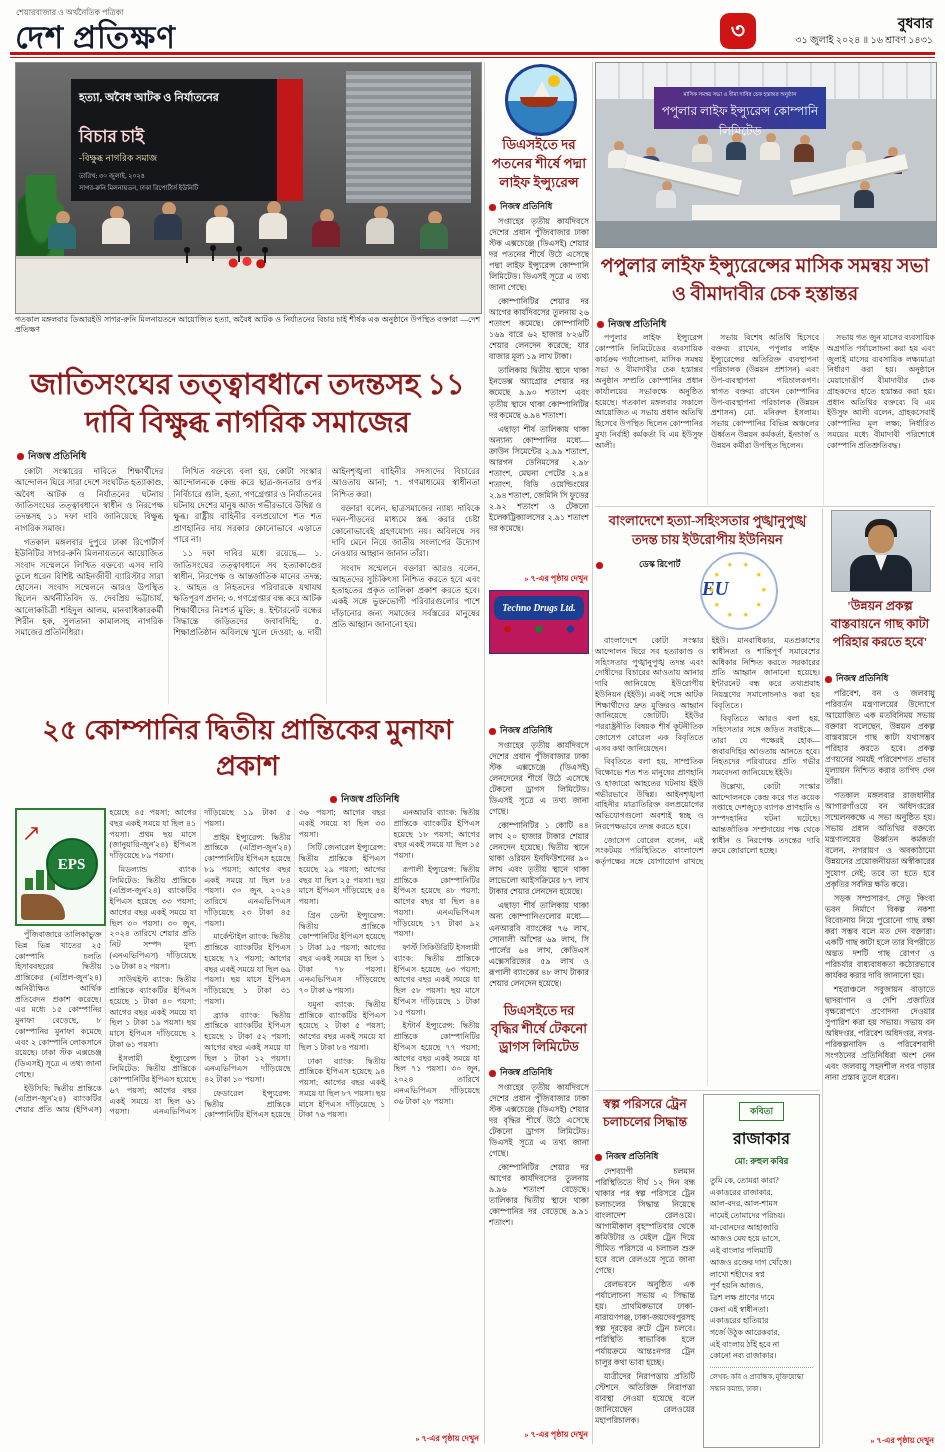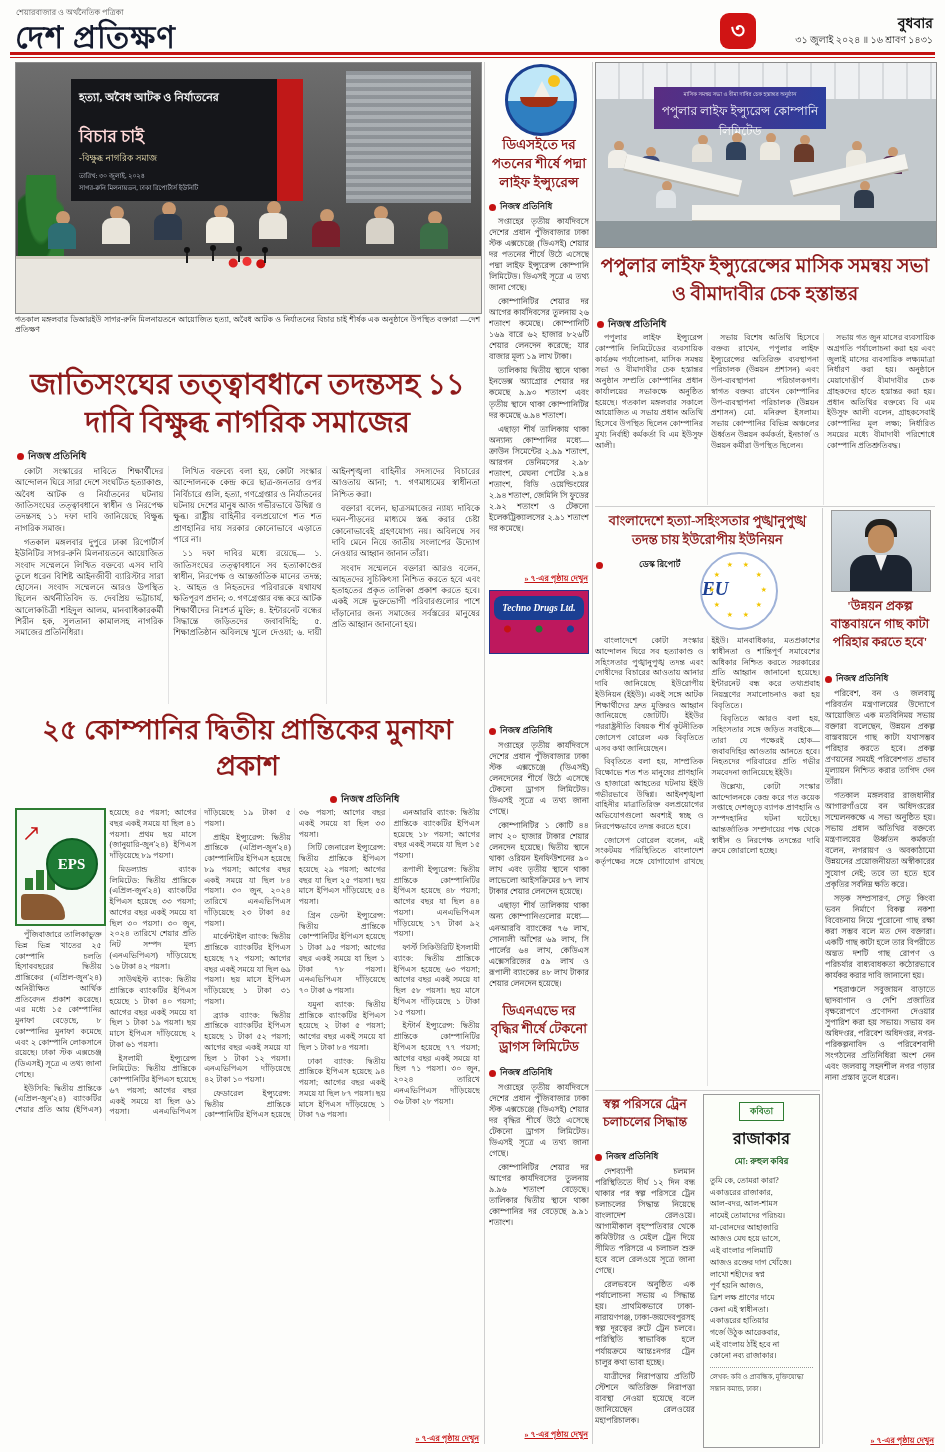--- a/index.html
+++ b/index.html
@@ -13,21 +13,21 @@
   #pagenum{position:absolute;left:720px;top:13px;width:36px;height:36px;background:#d01414;color:#fff;
            border-radius:9px;font-size:22px;font-weight:bold;display:flex;align-items:center;justify-content:center;}
   #weekday{position:absolute;right:12px;top:12px;font-size:14px;font-weight:bold;color:#111;}
   #dateline{position:absolute;right:12px;top:33px;font-size:9.5px;color:#222;text-align:center;}
   
   .hl{font-weight:bold;color:#8e1b1b;text-align:center;}
   .byline{display:flex;align-items:center;gap:4px;font-size:9.5px;font-weight:bold;color:#111;}
   .dot{width:7px;height:7px;border-radius:50%;background:#c41212;flex:0 0 auto;}
   .body{font-size:8.2px;line-height:1.38;text-align:justify;overflow:hidden;position:relative;}
   .body p{margin:0 0 3px 0;text-indent:9px;}
-  .more{position:absolute;right:1px;bottom:0;background:#fdfdfb;color:#c41212;font-weight:bold;font-size:8px;padding-left:4px;text-decoration:underline;}
+  .more{position:absolute;right:1px;bottom:0;background:#fdfdfb;color:#c41212;font-weight:bold;font-size:8px;padding-left:4px;}
   .vline{position:absolute;width:0;border-left:1px solid #cfcfcf;}
   .hline{position:absolute;height:0;border-top:1px solid #cfcfcf;}
   .caption{font-size:7.8px;line-height:1.25;color:#111;text-align:justify;}
   
   #photo1{position:absolute;left:15px;top:62px;width:465px;height:250px;border:1px solid #8b8b8b;
           background:linear-gradient(#6e6e6e,#3c3c3c);overflow:hidden;}
   #photo1 .backdrop{position:absolute;left:55px;top:16px;width:232px;height:122px;background:#15161a;}
   #photo1 .redstripe{position:absolute;right:0;top:0;width:26px;height:100%;background:#c01818;}
   #photo1 .bline1{position:absolute;left:8px;top:10px;width:190px;color:#fff;font-size:11px;font-weight:bold;}
   #photo1 .bline2{position:absolute;left:8px;top:44px;color:#ffd9d9;font-size:17px;font-weight:bold;}
@@ -282,21 +282,21 @@
   <div id="byline7" class="byline">
     <span class="dot"></span>
     <span class="small">নিজস্ব প্রতিনিধি</span>
   </div>
   <div id="body7" class="body">
       <p>সপ্তাহের তৃতীয় কার্যদিবসে দেশের প্রধান পুঁজিবাজার ঢাকা স্টক এক্সচেঞ্জে (ডিএসই) লেনদেনের শীর্ষে উঠে এসেছে টেকনো ড্রাগস লিমিটেড। ডিএসই সূত্রে এ তথ্য জানা গেছে।</p>
       <p>কোম্পানিটির ১ কোটি ৪৪ লাখ ২০ হাজার টাকার শেয়ার লেনদেন হয়েছে। দ্বিতীয় স্থানে থাকা ওরিয়ন ইনফিউশনের ৯০ লাখ এবং তৃতীয় স্থানে থাকা লাভেলো আইসক্রিমের ৮৭ লাখ টাকার শেয়ার লেনদেন হয়েছে।</p>
       <p>এছাড়া শীর্ষ তালিকায় থাকা অন্য কোম্পানিগুলোর মধ্যে— এনআরবি ব্যাংকের ৭৬ লাখ, সোনালী আঁশের ৬৯ লাখ, সি পার্লের ৬৪ লাখ, কেডিএস এক্সেসরিজের ৫৯ লাখ ও রূপালী ব্যাংকের ৪৮ লাখ টাকার শেয়ার লেনদেন হয়েছে।</p>
     </div>
 
-  <div id="headline8" class="hl">ডিএনএভে দর বৃদ্ধির শীর্ষে টেকনো ড্রাগস লিমিটেড</div>
+  <div id="headline8" class="hl">ডিএসইতে দর বৃদ্ধির শীর্ষে টেকনো ড্রাগস লিমিটেড</div>
   <div id="byline8" class="byline">
     <span class="dot"></span>
     <span class="small">নিজস্ব প্রতিনিধি</span>
   </div>
   <div id="body8" class="body">
     <div>
         <p>সপ্তাহের তৃতীয় কার্যদিবসে দেশের প্রধান পুঁজিবাজার ঢাকা স্টক এক্সচেঞ্জে (ডিএসই) শেয়ার দর বৃদ্ধির শীর্ষে উঠে এসেছে টেকনো ড্রাগস লিমিটেড। ডিএসই সূত্রে এ তথ্য জানা গেছে।</p>
         <p>কোম্পানিটির শেয়ার দর আগের কার্যদিবসের তুলনায় ৯.৯৬ শতাংশ বেড়েছে। তালিকার দ্বিতীয় স্থানে থাকা কোম্পানির দর বেড়েছে ৯.৯১ শতাংশ।</p>
       </div>
     <div class="more">» ৭-এর পৃষ্ঠায় দেখুন</div>

